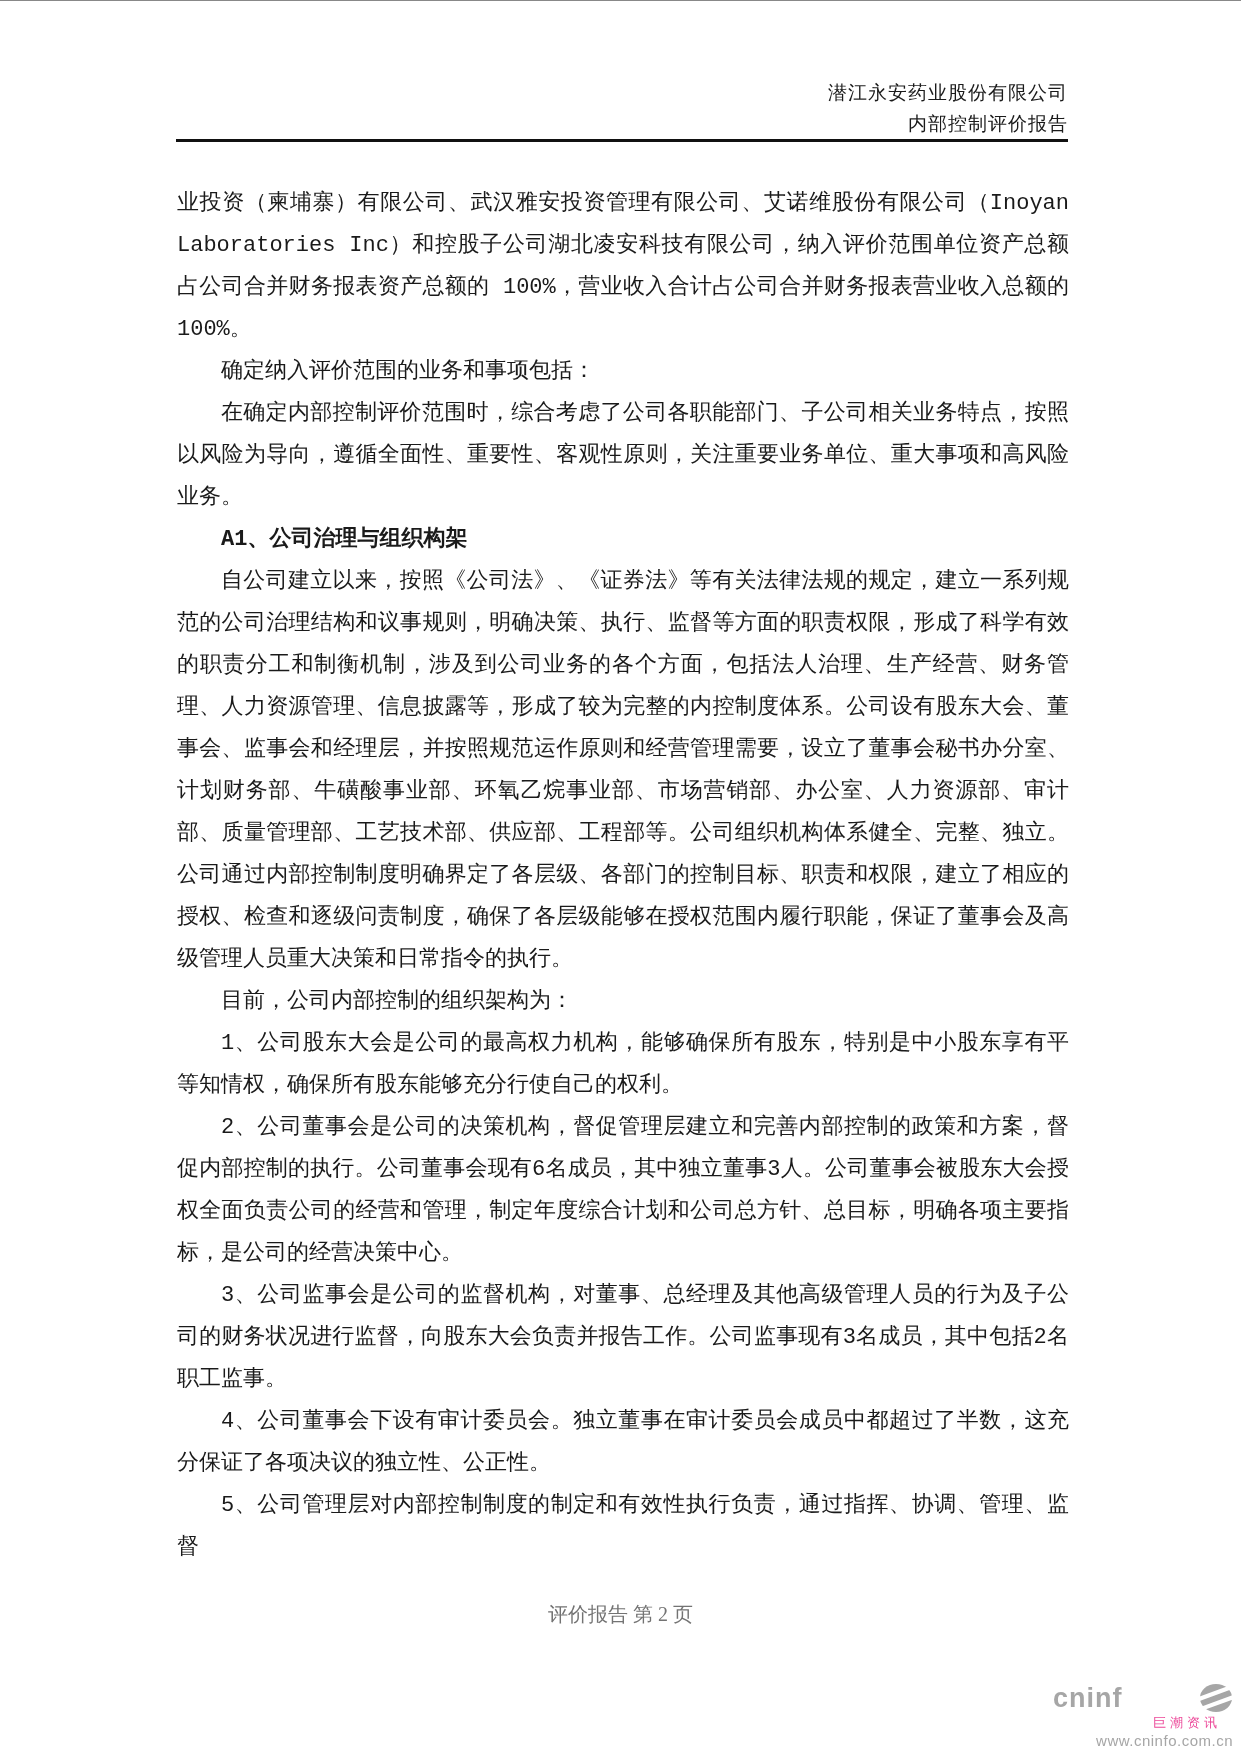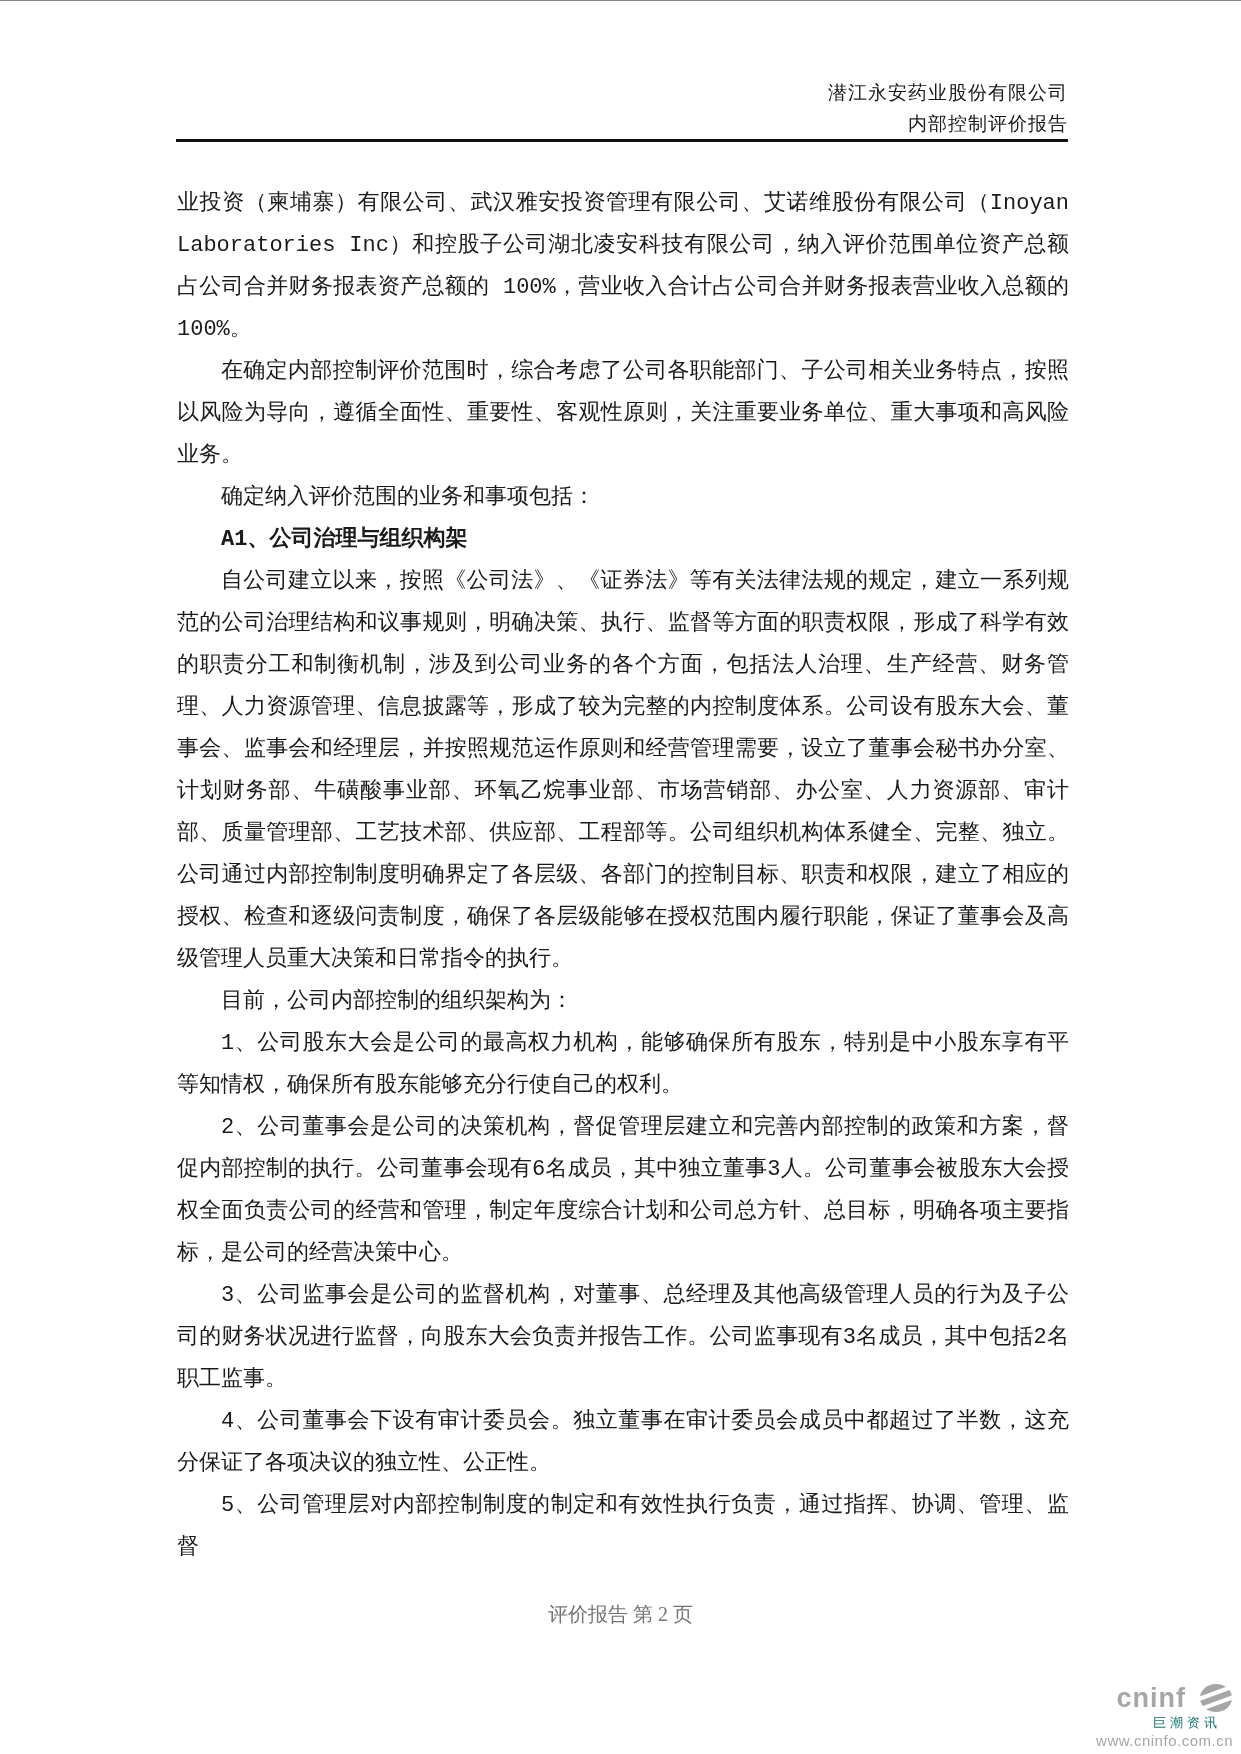--- a/index.html
+++ b/index.html
@@ -47,50 +47,50 @@
   
   .logo{
     position:absolute;top:1682px;right:8px;
     width:180px;
     text-align:right;
     font-family:"Liberation Sans","DejaVu Sans",sans-serif;
     color:#a6a6a6;
     line-height:1;
   }
   .logo-row{
-    display:flex;align-items:center;justify-content:flex-end;gap:13px;
+    display:flex;align-items:center;justify-content:space-between;gap:13px;
   }
   .logo-word{
     font-size:27px;font-weight:700;letter-spacing:1px;color:#a6a6a6;
   }
   .logo-globe{display:inline-block;width:34px;height:30px;}
   .logo-cn{
     margin-top:3px;margin-right:12px;
-    font-size:13px;letter-spacing:4px;color:#0f766e;
+    font-size:13px;letter-spacing:4px;color:#ec4899;
   }
   .logo-url{
     margin-top:4px;
     font-size:15px;letter-spacing:0.5px;color:#a6a6a6;
   }
 </style>
 </head>
 <body>
 
 <div class="page">
 
   <div class="hdr">
     <div>潜江永安药业股份有限公司</div>
     <div>内部控制评价报告</div>
   </div>
   <div class="hdr-rule"></div>
 
   <div class="doc-body">
     <p class="para-cont">业投资（柬埔寨）有限公司、武汉雅安投资管理有限公司、艾诺维股份有限公司（Inoyan Laboratories Inc）和控股子公司湖北凌安科技有限公司，纳入评价范围单位资产总额占公司合并财务报表资产总额的 100%，营业收入合计占公司合并财务报表营业收入总额的 100%。</p>
+    <p class="para-indent">确定纳入评价范围的业务和事项包括：</p>
     <p class="para-indent">在确定内部控制评价范围时，综合考虑了公司各职能部门、子公司相关业务特点，按照以风险为导向，遵循全面性、重要性、客观性原则，关注重要业务单位、重大事项和高风险业务。</p>
-    <p class="para-indent">确定纳入评价范围的业务和事项包括：</p>
     <p class="heading">A1、公司治理与组织构架</p>
     <p class="para-indent">自公司建立以来，按照《公司法》、《证券法》等有关法律法规的规定，建立一系列规范的公司治理结构和议事规则，明确决策、执行、监督等方面的职责权限，形成了科学有效的职责分工和制衡机制，涉及到公司业务的各个方面，包括法人治理、生产经营、财务管理、人力资源管理、信息披露等，形成了较为完整的内控制度体系。公司设有股东大会、董事会、监事会和经理层，并按照规范运作原则和经营管理需要，设立了董事会秘书办分室、计划财务部、牛磺酸事业部、环氧乙烷事业部、市场营销部、办公室、人力资源部、审计部、质量管理部、工艺技术部、供应部、工程部等。公司组织机构体系健全、完整、独立。公司通过内部控制制度明确界定了各层级、各部门的控制目标、职责和权限，建立了相应的授权、检查和逐级问责制度，确保了各层级能够在授权范围内履行职能，保证了董事会及高级管理人员重大决策和日常指令的执行。</p>
     <p class="para-indent">目前，公司内部控制的组织架构为：</p>
     <p class="para-indent">1、公司股东大会是公司的最高权力机构，能够确保所有股东，特别是中小股东享有平等知情权，确保所有股东能够充分行使自己的权利。</p>
     <p class="para-indent">2、公司董事会是公司的决策机构，督促管理层建立和完善内部控制的政策和方案，督促内部控制的执行。公司董事会现有6名成员，其中独立董事3人。公司董事会被股东大会授权全面负责公司的经营和管理，制定年度综合计划和公司总方针、总目标，明确各项主要指标，是公司的经营决策中心。</p>
     <p class="para-indent">3、公司监事会是公司的监督机构，对董事、总经理及其他高级管理人员的行为及子公司的财务状况进行监督，向股东大会负责并报告工作。公司监事现有3名成员，其中包括2名职工监事。</p>
     <p class="para-indent">4、公司董事会下设有审计委员会。独立董事在审计委员会成员中都超过了半数，这充分保证了各项决议的独立性、公正性。</p>
     <p class="para-indent">5、公司管理层对内部控制制度的制定和有效性执行负责，通过指挥、协调、管理、监督</p>
   </div>
 

